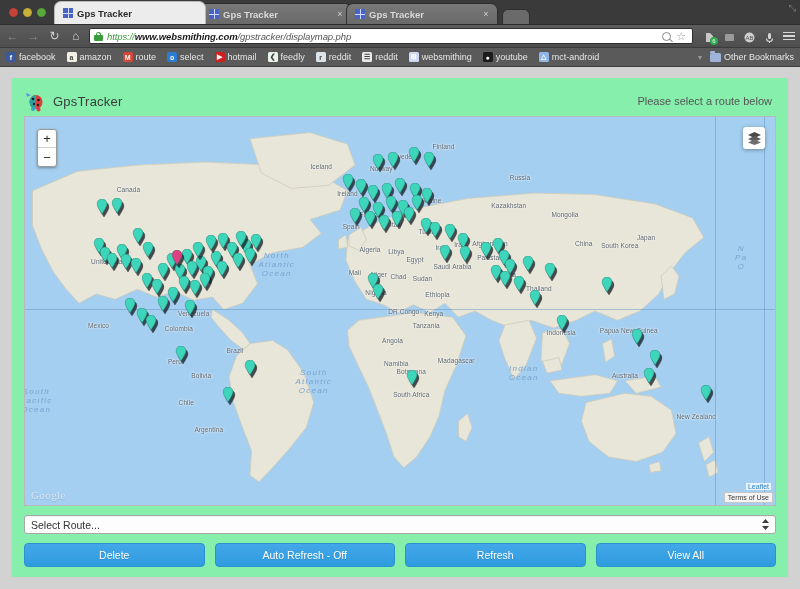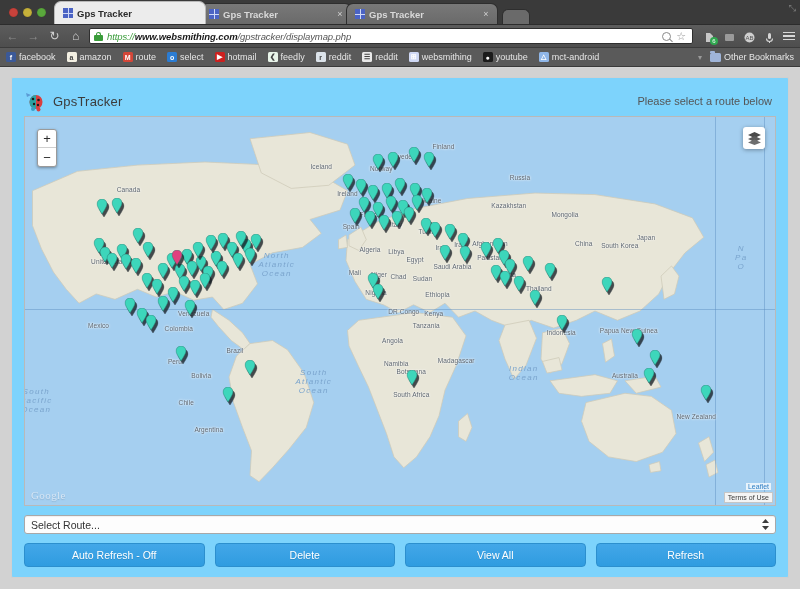--- a/index.html
+++ b/index.html
@@ -101,21 +101,21 @@
   .folder::before { content:""; position:absolute; top:-2px; left:0; width:5px; height:2px;
                     background:#9fb4d8; border-radius:1px 1px 0 0; }
   .chev-sm { color:#9a9a9a; font-size:8px; }
 
   
   .viewport {
     position:absolute; top:68px; left:0; right:0; bottom:0;
     background:#d2d2d2; padding:9px 11px 11px 11px;
   }
   .card {
-    width:100%; height:100%; background:#7dd3fc;
+    width:100%; height:100%; background:#86efac;
     border:1px solid #d0d0d0; border-radius:2px;
     display:flex; flex-direction:column;
     padding:8px 12px 10px 12px;
   }
   .app-header { display:flex; align-items:center; height:30px; flex:0 0 30px; }
   .brand { display:flex; align-items:center; gap:5px; }
   .brand-logo { width:24px; height:22px; position:relative; }
   .brand-name { font-size:13px; color:#3c3c3c; letter-spacing:.2px; }
   .header-note { margin-left:auto; font-size:11px; color:#555; padding-right:4px; }
 
@@ -965,28 +965,28 @@
             <svg width="7" height="11" viewBox="0 0 7 11">
                 <path d="M3.5 0 L7 4 L0 4 Z" fill="#3c3c3c"></path>
                 <path d="M3.5 11 L0 7 L7 7 Z" fill="#3c3c3c"></path>
               </svg>
           </span>
         </div>
       </div>
 
       <div class="btn-row" id="btn-row">
           <div class="btn">
+            <span>Delete</span>
+          </div>
+          <div class="btn">
             <span>Auto Refresh - Off</span>
           </div>
           <div class="btn">
-            <span>Delete</span>
+            <span>Refresh</span>
           </div>
           <div class="btn">
             <span>View All</span>
           </div>
-          <div class="btn">
-            <span>Refresh</span>
-          </div>
         </div>
 
     </div>
   </div>
 </div>
 
 </body></html>

